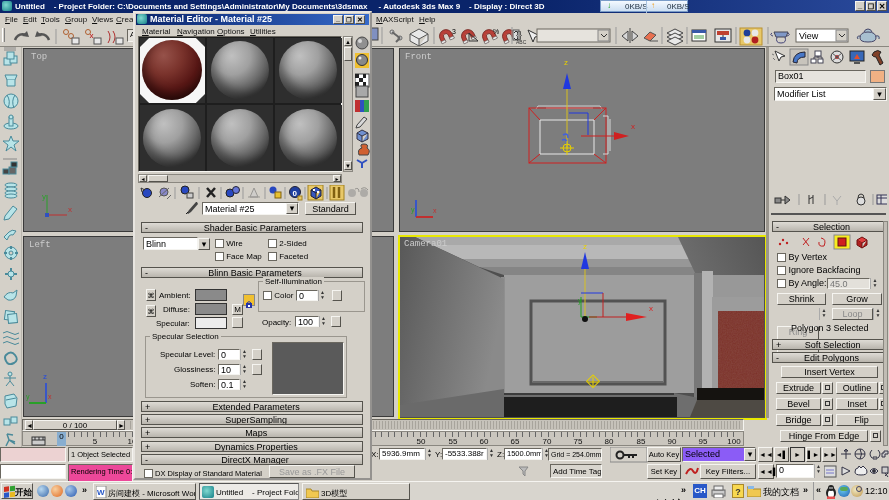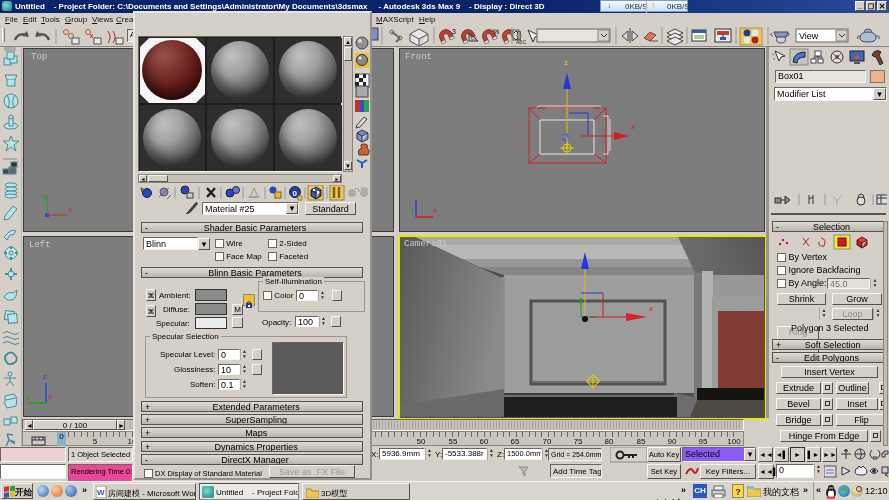--- a/index.html
+++ b/index.html
@@ -442,21 +442,21 @@
  <div class="abs btn" style="left:63px;top:261px;width:41px;height:12px;line-height:11px;color:#8a8a8a">Loop</div>
  <div class="abs spin" style="left:104px;top:261px;width:9px;height:12px">▲<br>▼</div>
  <div class="abs t9" style="left:22px;top:276px">Polygon 3 Selected</div>
  <div class="abs roll" style="left:3px;top:292px;width:113px;height:11px"><span style="float:left;margin-left:3px">+</span>Soft Selection</div>
  <div class="abs roll" style="left:3px;top:305px;width:113px;height:11px"><span style="float:left;margin-left:3px">-</span>Edit Polygons</div>
  <div class="abs btn" style="left:12px;top:319px;width:97px;height:12px;line-height:11px">Insert Vertex</div>
  <div class="abs btn" style="left:7px;top:335px;width:45px;height:12px;line-height:11px">Extrude</div>
  <div class="abs btn" style="left:53px;top:335px;width:11px;height:12px">
       <span style="display:block;margin:2px auto 0;width:5px;height:5px;border:1px solid #333"></span>
     </div>
- <div class="abs btn" style="left:67px;top:335px;width:33px;height:12px;line-height:11px">Outline</div>
+ <div class="abs btn" style="left:67px;top:335px;width:42px;height:12px;line-height:11px">Outline</div>
  <div class="abs btn" style="left:110px;top:335px;width:8px;height:12px">
       <span style="display:block;margin:2px auto 0;width:4px;height:5px;border:1px solid #333"></span>
     </div>
  <div class="abs btn" style="left:7px;top:351px;width:45px;height:12px;line-height:11px">Bevel</div>
  <div class="abs btn" style="left:53px;top:351px;width:11px;height:12px">
       <span style="display:block;margin:2px auto 0;width:5px;height:5px;border:1px solid #333"></span>
     </div>
  <div class="abs btn" style="left:67px;top:351px;width:42px;height:12px;line-height:11px">Inset</div>
  <div class="abs btn" style="left:110px;top:351px;width:8px;height:12px">
       <span style="display:block;margin:2px auto 0;width:4px;height:5px;border:1px solid #333"></span>
@@ -633,20 +633,33 @@
  <div class="abs" style="left:838px;top:3px;width:12px;height:12px;border-radius:6px;background:radial-gradient(circle at 40% 40%,#68c8f0,#2060b0)">
       <span style="position:absolute;left:2px;top:2px;width:8px;height:4px;background:#58a858;border-radius:2px"></span>
     </div>
  <div class="abs" style="left:851px;top:3px;width:12px;height:12px;border-radius:6px;background:radial-gradient(circle at 40% 40%,#f0e8c0,#c09850)">
       <span style="position:absolute;left:5px;top:1px;width:6px;height:6px;border:1px solid #446;border-radius:3px"></span>
     </div>
  <div class="abs" style="left:865px;top:4px;font-size:9px">12:10</div>
 </div>
 
 <div class="abs" id="mated" style="left:133px;top:11px;width:239px;height:469px;background:#d4d0c8;border:2px outset #e8e5e0">
+ <div class="abs" style="left:1px;top:1px;width:233px;height:11px;background:linear-gradient(90deg,#0a246a,#3569c9)">
+  <div class="abs" style="left:1px;top:0px;width:10px;height:10px;background:radial-gradient(circle at 40% 40%,#7fd8d0,#157f87);border-radius:2px"></div>
+  <span class="abs" style="left:14px;top:0px;color:#fff;font-size:9px;font-weight:bold;white-space:nowrap">Material Editor - Material #25</span>
+  <div class="abs btn" style="left:197px;top:1px;width:10px;height:9px;font-size:7px;line-height:6px;font-weight:bold">_</div>
+  <div class="abs btn" style="left:208px;top:1px;width:10px;height:9px;font-size:6px;line-height:8px;font-weight:bold">❐</div>
+  <div class="abs btn" style="left:219px;top:1px;width:10px;height:9px;font-size:7px;line-height:8px;font-weight:bold">✕</div>
+ </div>
+ <div class="abs" style="left:2px;top:12px;width:231px;height:11px;font-size:8px;color:#111">
+  <span class="abs" style="left:5px;top:2px"><u>M</u>aterial</span>
+  <span class="abs" style="left:40px;top:2px"><u>N</u>avigation</span>
+  <span class="abs" style="left:80px;top:2px"><u>O</u>ptions</span>
+  <span class="abs" style="left:113px;top:2px"><u>U</u>tilities</span>
+ </div>
 
  <div class="abs bi" style="left:3px;top:23px;width:204px;height:136px;background:#1e1e1e">
   <div class="abs" style="left:1px;top:1px;width:65px;height:65px;background:#2e2e2e">
     <div style="position:absolute;left:0;top:0;width:65px;height:65px;background:#f6f6f6;clip-path:polygon(14% 0,86% 0,100% 14%,100% 86%,86% 100%,14% 100%,0 86%,0 14%)"></div>
     <div style="position:absolute;left:2px;top:2px;width:60px;height:60px;border-radius:50%;background:radial-gradient(circle 58px at 36% 26%,#96524a 0%,#7a332c 32%,#571715 60%,#2e0a08 85%);box-shadow:inset 4px -6px 8px rgba(0,0,0,0.35)"></div>
   </div>
   <div class="abs" style="left:68px;top:1px;width:66px;height:65px;background:#2e2e2e">
     <div style="position:absolute;left:4px;top:3px;width:58px;height:58px;border-radius:50%;background:radial-gradient(circle 58px at 36% 26%,#c0c0c0 0%,#a0a0a0 32%,#6e6e6e 55%,#424242 75%,#2c2c2c 92%);box-shadow:inset 5px -7px 9px rgba(0,0,0,0.3)"></div>
   </div>
   <div class="abs" style="left:136px;top:1px;width:67px;height:65px;background:#2e2e2e">

